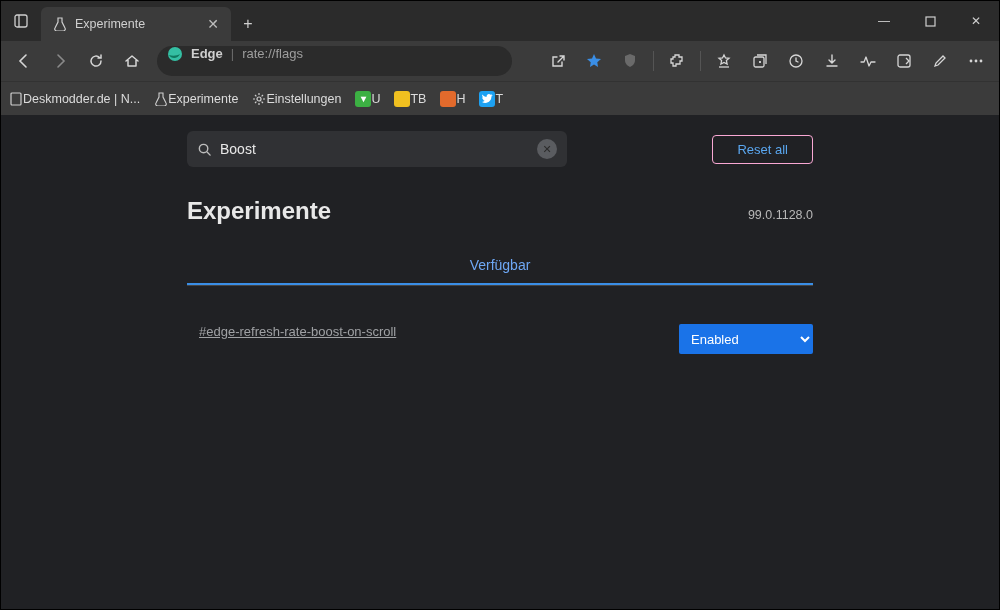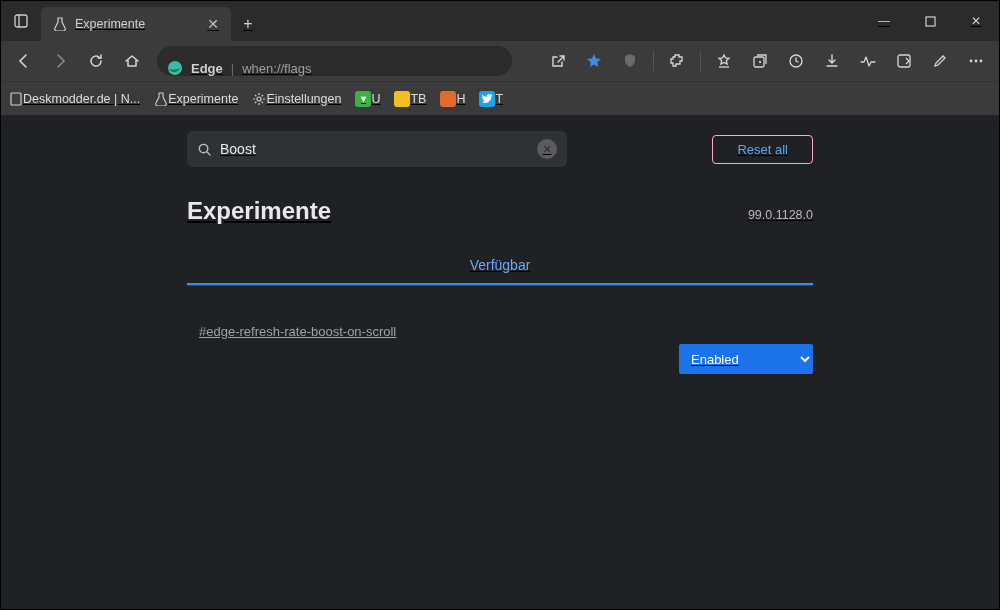--- a/index.html
+++ b/index.html
@@ -1,37 +1,37 @@
 <!DOCTYPE html>
 <html><head>
 <meta charset="utf-8">
 <style>
   * { box-sizing: border-box; margin: 0; padding: 0; }
   html, body { width: 1000px; height: 610px; overflow: hidden; font-family: "Segoe UI", Arial, sans-serif; background:#1a1a1a; }
-  .window { width:100%; height:100%; background:#5eead4; display:flex; flex-direction:column; border:1px solid #000; position:relative;text-decoration:underline; }
+  .window { width:100%; height:100%; background:#5eead4; display:flex; flex-direction:column; border:1px solid #000; position:relative; }
   
   .window::before { content:""; position:absolute; left:0; top:0; bottom:0; width:14px; background:linear-gradient(#2a2416,#40381e,#1a1306); z-index:0;}
   .inner { position:relative; z-index:1; display:flex; flex-direction:column; height:100%; }
 
   
   .titlebar { height:40px; background:#2b2b2b; display:flex; align-items:stretch; color:#d0d0d0; }
   .tb-left { display:flex; align-items:center; }
   .tb-icon-btn { width:40px; display:flex; align-items:center; justify-content:center; color:#cfcfcf; }
   .tab { display:flex; align-items:center; gap:8px; padding:0 12px; background:#3b3b3b; border-top-left-radius:6px; border-top-right-radius:6px; margin-top:6px; height:34px; font-size:12.5px; min-width:190px; }
   .tab .close { margin-left:auto; font-size:14px; color:#bdbdbd; }
   .newtab { width:34px; display:flex; align-items:center; justify-content:center; color:#d0d0d0; font-size:16px; margin-top:6px; }
   .tb-spacer { flex:1; }
   .win-controls { display:flex; }
   .win-btn { width:46px; display:flex; align-items:center; justify-content:center; color:#cfcfcf; font-size:12px; }
 
   
   .toolbar { height:40px; background:#3b3b3b; display:flex; align-items:center; padding:0 6px; gap:2px; color:#d0d0d0; }
   .tbtn { width:34px; height:32px; display:flex; align-items:center; justify-content:center; border-radius:4px; color:#d6d6d6; }
   .tbtn.dim { color:#8a8a8a; }
-  .addr { flex:0 0 auto; display:flex; align-items:flex-end; background:#2b2b2b; border-radius:16px; height:30px; padding:0 10px; margin:0 6px; gap:8px; font-size:13px; width:355px; }
+  .addr { flex:0 0 auto; display:flex; align-items:flex-start; background:#2b2b2b; border-radius:16px; height:30px; padding:0 10px; margin:0 6px; gap:8px; font-size:13px; width:355px; }
   .addr .edge-label { color:#cfcfcf; font-weight:600; }
   .addr .sep { color:#6a6a6a; }
   .addr .url { color:#9e9e9e; }
   .addr .edge-logo { width:16px; height:16px; }
   .right-tools { display:flex; align-items:center; gap:2px; margin-left:auto; }
   .divider { width:1px; height:20px; background:#555; margin:0 4px; }
   .star-active { color:#3a8ee6; }
 
   
   .bookmarks { height:34px; background:#3b3b3b; border-top:1px solid #323232; display:flex; align-items:center; padding:0 8px; gap:14px; font-size:12.5px; color:#dcdcdc; }
@@ -59,21 +59,21 @@
   .ftab { flex:1; text-align:center; padding:10px 0; font-size:14px; color:#bdbdbd; cursor:pointer; }
   .ftab.active { color:#6ea8f5; border-bottom:2px solid #3a8ee6; }
 
   .flag { display:flex; gap:20px; margin-top:30px; align-items:flex-start; }
   .flag-left { flex:1; }
   .flag-dot { display:inline-block; width:8px; height:8px; border-radius:50%; background:#1a73e8; margin-right:5px; vertical-align:baseline; }
   .flag-title { font-size:13.5px; color:#fff; font-weight:600; }
   .hl { background:#fff04d; color:#000; padding:0 1px; }
   .flag-desc { font-size:13px; color:#9fa1a4; line-height:1.45; margin-top:6px; }
   .flag-hash { font-size:13px; color:#9fa1a4; margin-top:8px; text-decoration:underline; display:inline-block; margin-left:12px;}
-  .flag-select { background:#1a73e8; color:#fff; border:none; height:30px; width:134px; font-size:13px; padding:2px 8px; border-radius:2px; appearance:auto; margin-top:28px;}
+  .flag-select { background:#1a73e8; color:#fff; border:none; height:30px; width:134px; font-size:13px; padding:2px 8px; border-radius:2px; appearance:auto; margin-top:8px;}
 
   svg { display:block; }
 </style>
 </head>
 <body>
 
 <div class="window">
     <div class="inner">
 
   <div class="titlebar">
@@ -135,21 +135,21 @@
 
     <div class="addr">
       <span>
         <svg class="edge-logo" viewBox="0 0 16 16">
               <circle cx="8" cy="8" r="7" fill="#34bfa3"></circle>
               <path d="M2 9c2 4 9 4 11-1-3 2-8 2-11 1z" fill="#0f7a60"></path>
             </svg>
       </span>
       <span class="edge-label">Edge</span>
       <span class="sep">|</span>
-      <span class="url">when://flags</span>
+      <span class="url">rate://flags</span>
     </div>
 
     <div class="right-tools">
       <div class="tbtn">
         <svg width="16" height="16" viewBox="0 0 16 16">
               <path d="M10 3l4 0 0 4M14 3 8 9M12 9v4H3V4h4" fill="none" stroke="#d6d6d6" stroke-width="1.4" stroke-linecap="round"></path>
             </svg>
       </div>
       <div class="tbtn star-active">
         <svg width="16" height="16" viewBox="0 0 16 16">

